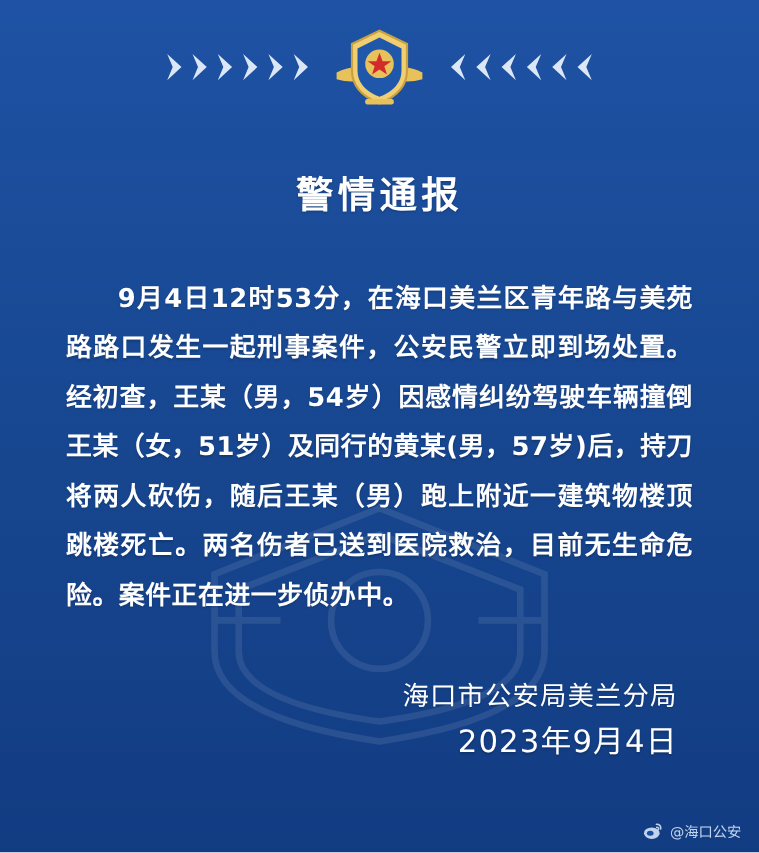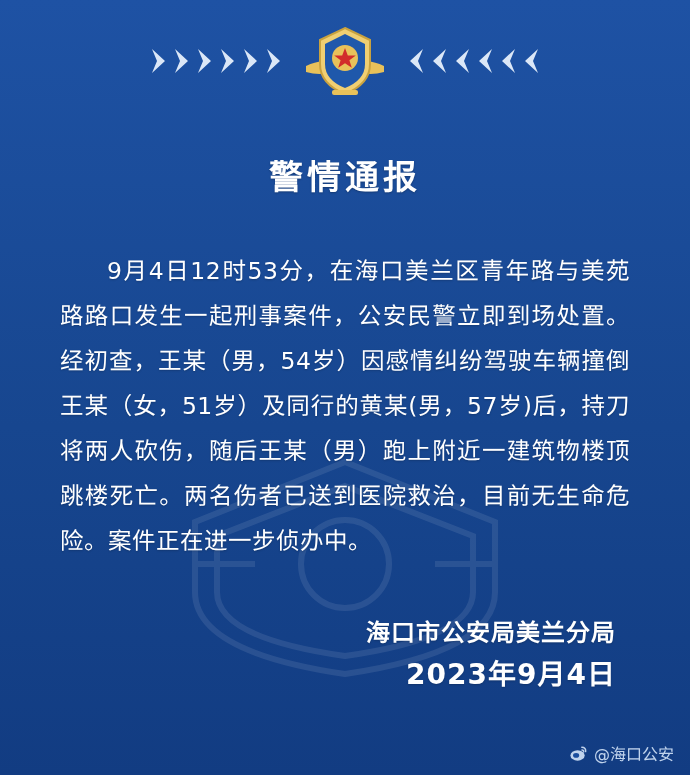--- a/index.html
+++ b/index.html
@@ -76,30 +76,30 @@
   }
   .para {
     color: #ffffff;
     font-size: 23.5px;
     line-height: 45px;
     text-align: justify;
     text-justify: inter-ideograph;
     text-indent: 2em;
     letter-spacing: 0.5px;
     text-shadow: 0 1px 2px rgba(0,0,0,.2);
+    font-weight: bold;
   }
 
   
   .sign {
     position: relative;
     margin: 48px 74px 0 0;
     text-align: right;
     color: #ffffff;
     text-shadow: 0 1px 2px rgba(0,0,0,.2);
-    font-weight: bold;
   }
   .sign .org {
     font-size: 24px;
     letter-spacing: 1px;
     line-height: 42px;
   }
   .sign .date {
     font-size: 28px;
     letter-spacing: 1px;
     line-height: 42px;
@@ -107,21 +107,21 @@
 
   
   .footer {
     position: absolute;
     right: 16px;
     bottom: 10px;
     display: flex;
     align-items: center;
     gap: 6px;
     color: #cfe0f6;
-    font-size: 16px;
+    font-size: 13px;
     opacity: .92;
   }
   .weibo-icon {
     width: 19px;
     height: 19px;
     display: block;
   }
   .weibo-icon svg { display:block; width:100%; height:100%; }
 </style>
 </head>

